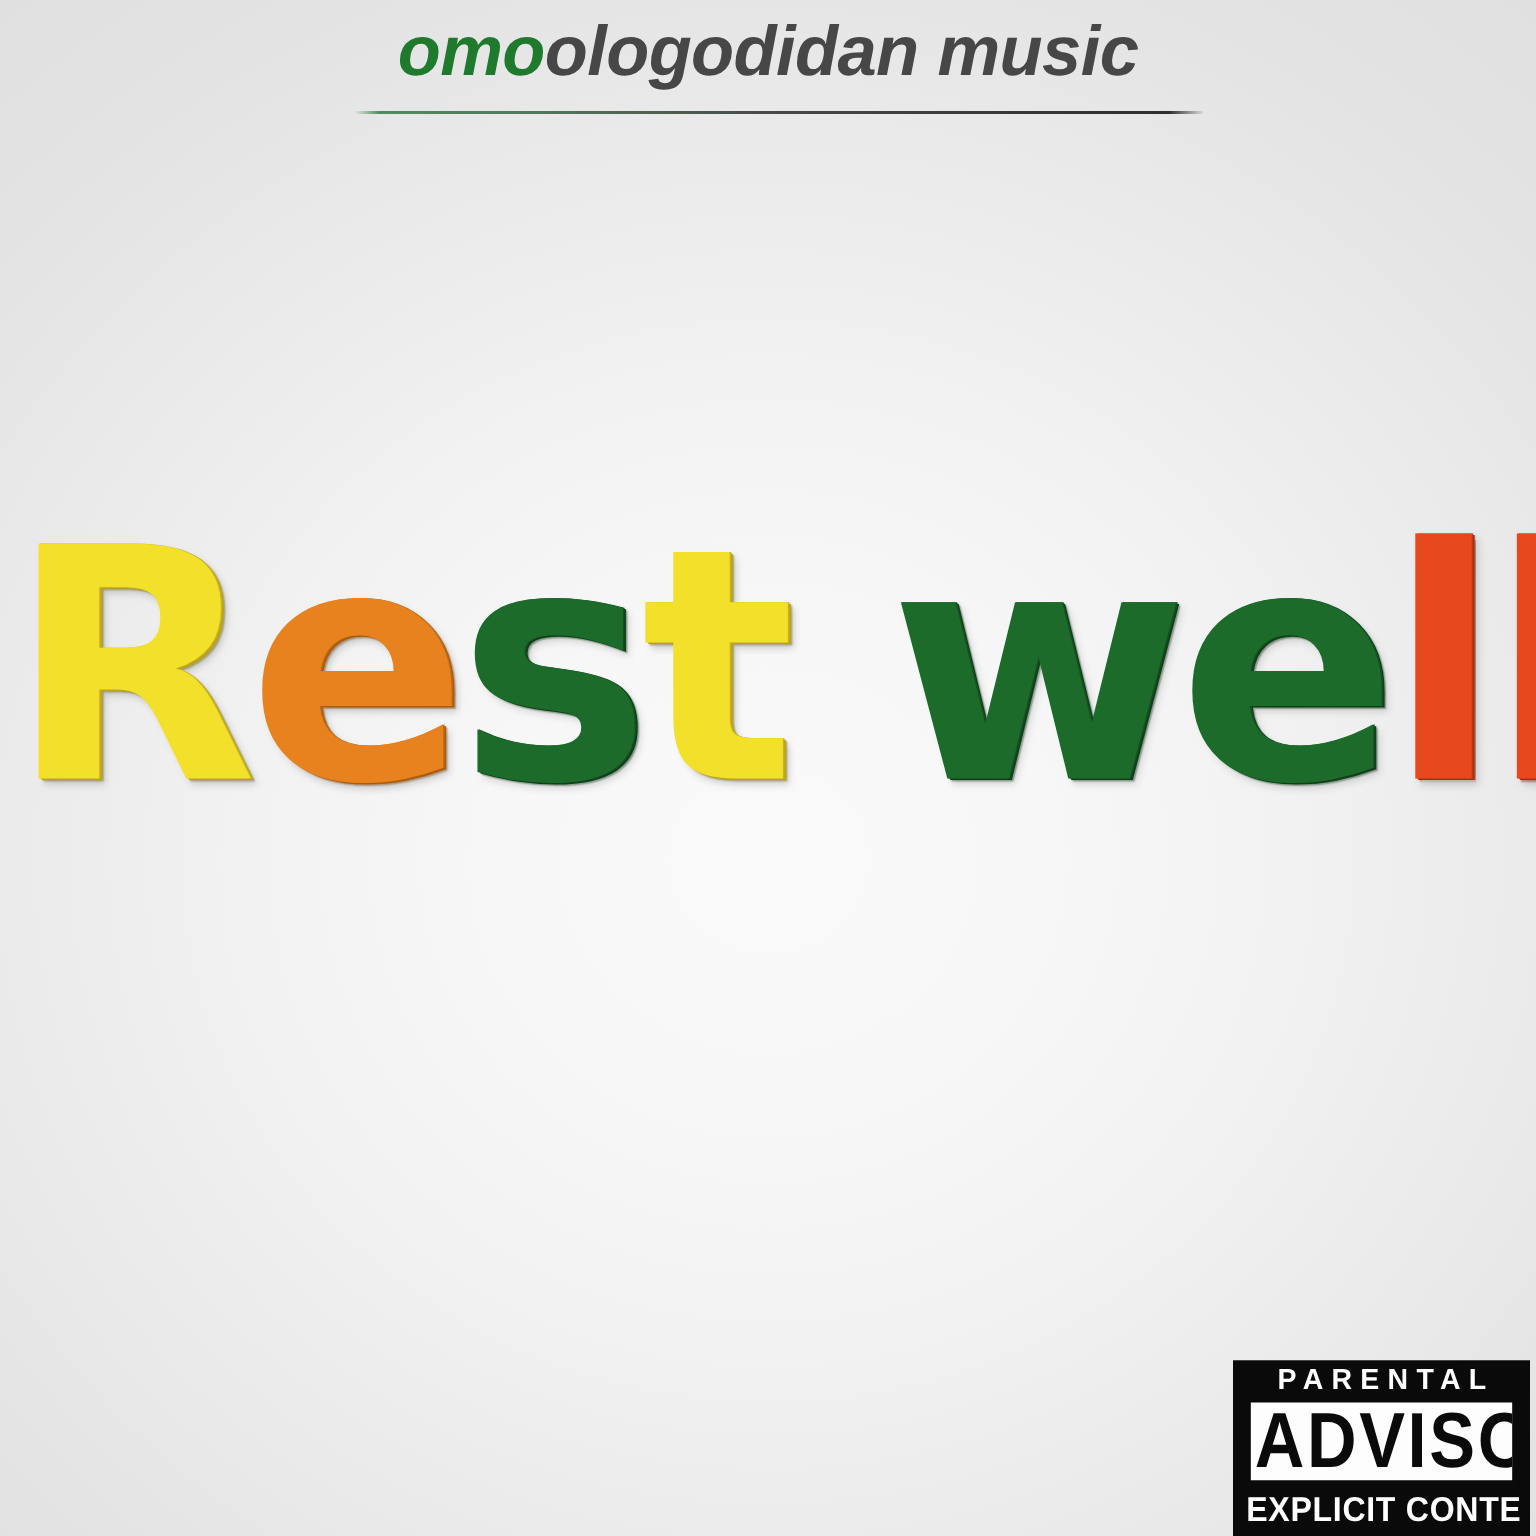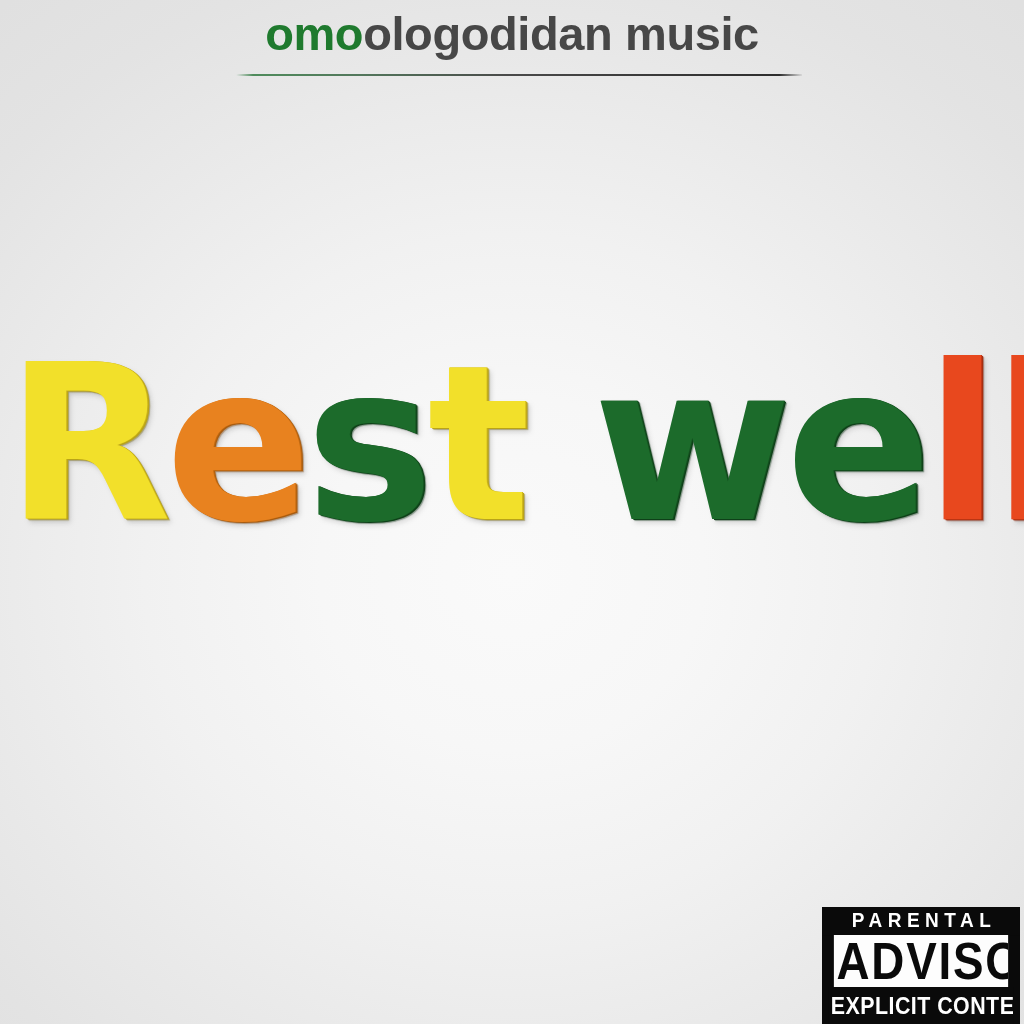--- a/index.html
+++ b/index.html
@@ -39,20 +39,21 @@
     position: absolute;
     left: 0;
     top: 4px;
     width: 1024px;
     text-align: center;
     font-size: 47px;
     font-weight: bold;
     letter-spacing: -0.4px;
     line-height: 60px;
     white-space: nowrap;
+    font-style: italic;
   }
 
   #artist-name .brand-accent { color: #1f7a2e; }
   #artist-name .brand-rest   { color: #474747; }
 
   #header-rule {
     position: absolute;
     left: 236px;
     top: 74px;
     width: 566px;

